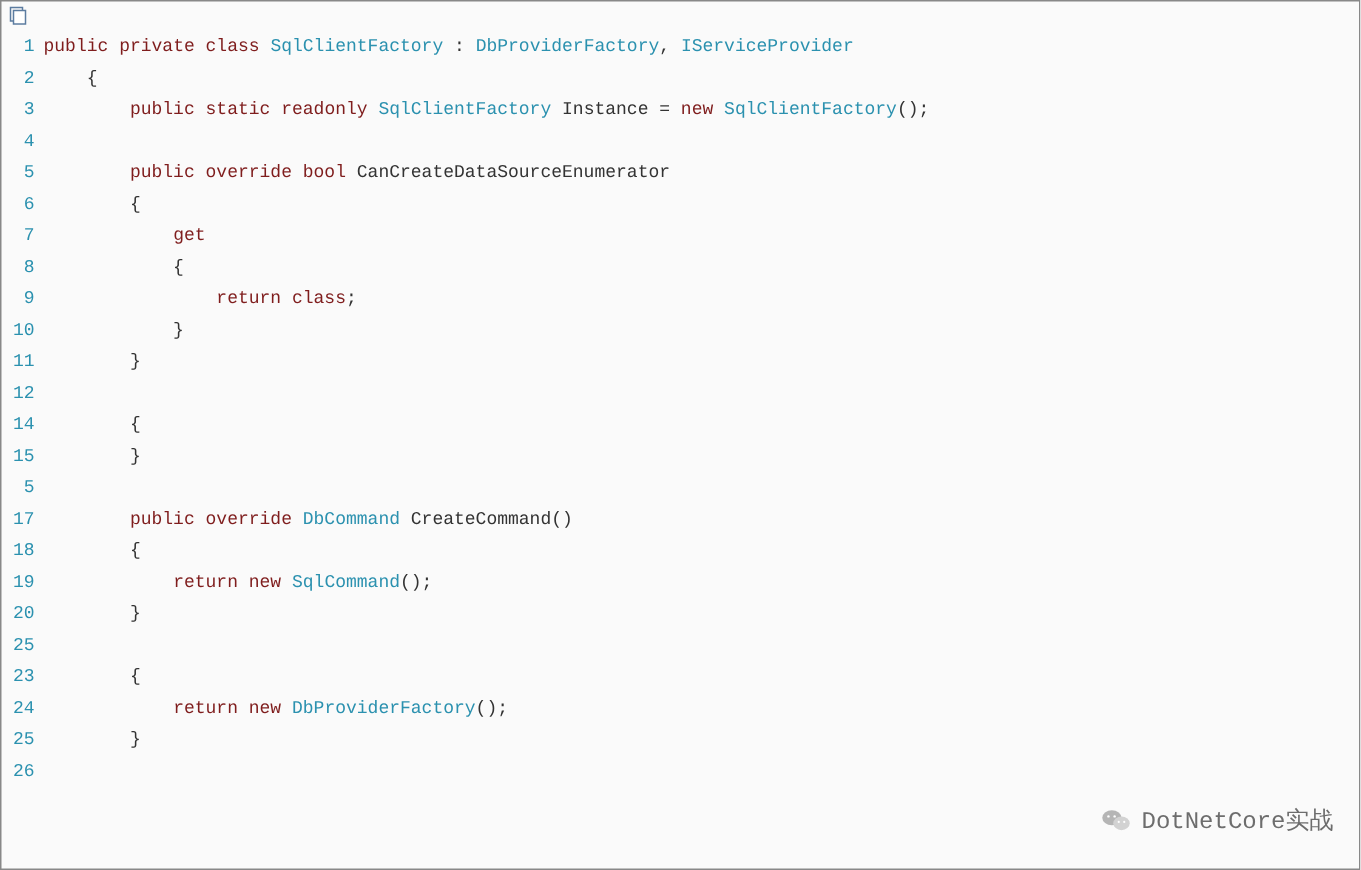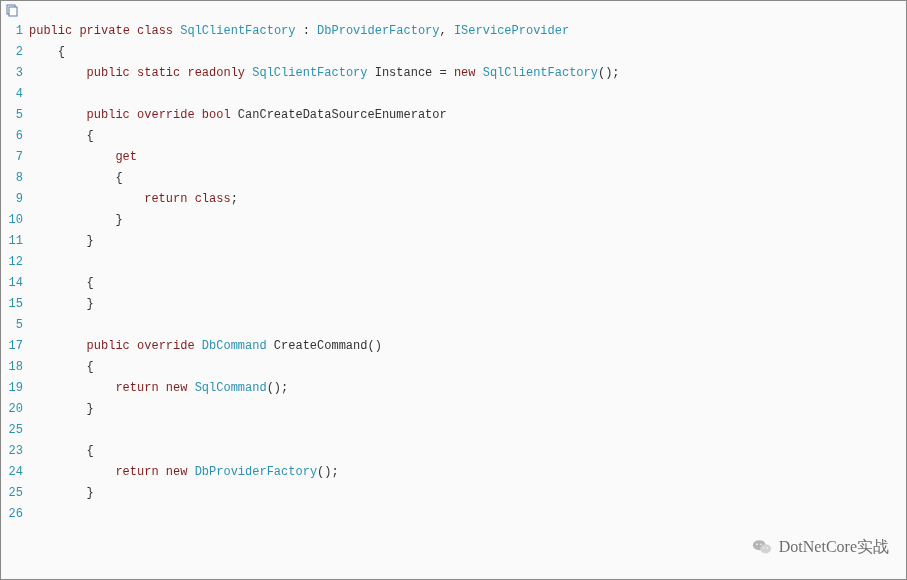--- a/index.html
+++ b/index.html
@@ -65,21 +65,21 @@
   gap:6px;
   opacity:0.85;
 }
 .wechat-bubble {
   width:22px;height:22px;
   display:inline-flex;
   align-items:center;
   justify-content:center;
 }
 .watermark-text{
-  font-family: Liberation Serif, serif;
+  font-family: Liberation Mono, monospace;
   font-size:16px;
   color:#555;
 }
 </style>
 </head>
 <body>
 
 <div class="container">
   <div class="toolbar">
     <span class="copy-icon" title="copy">

